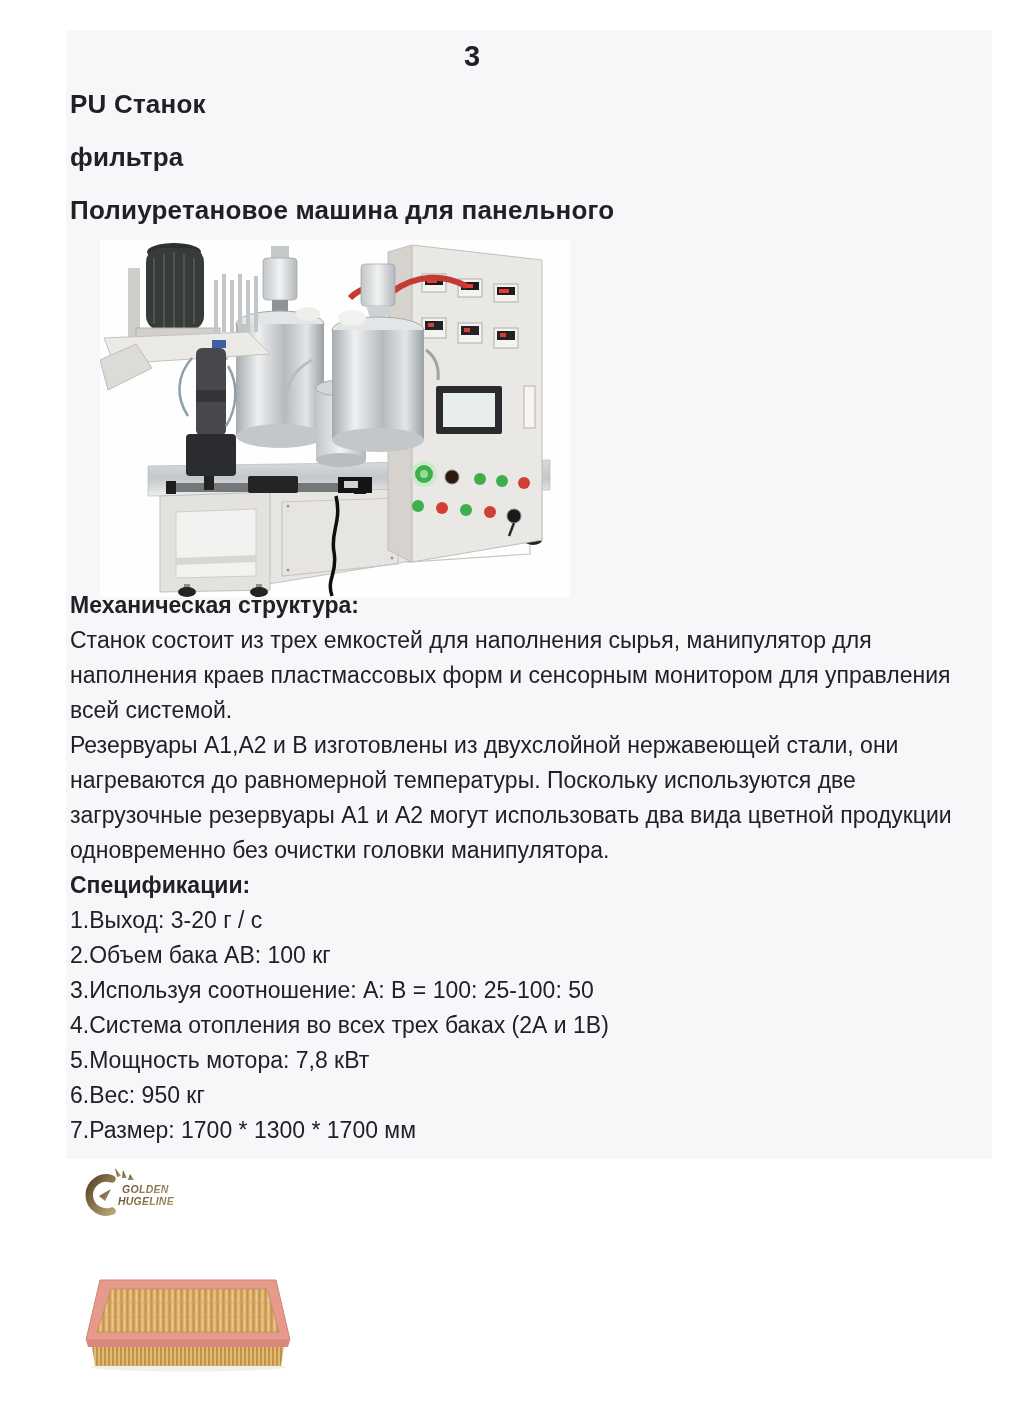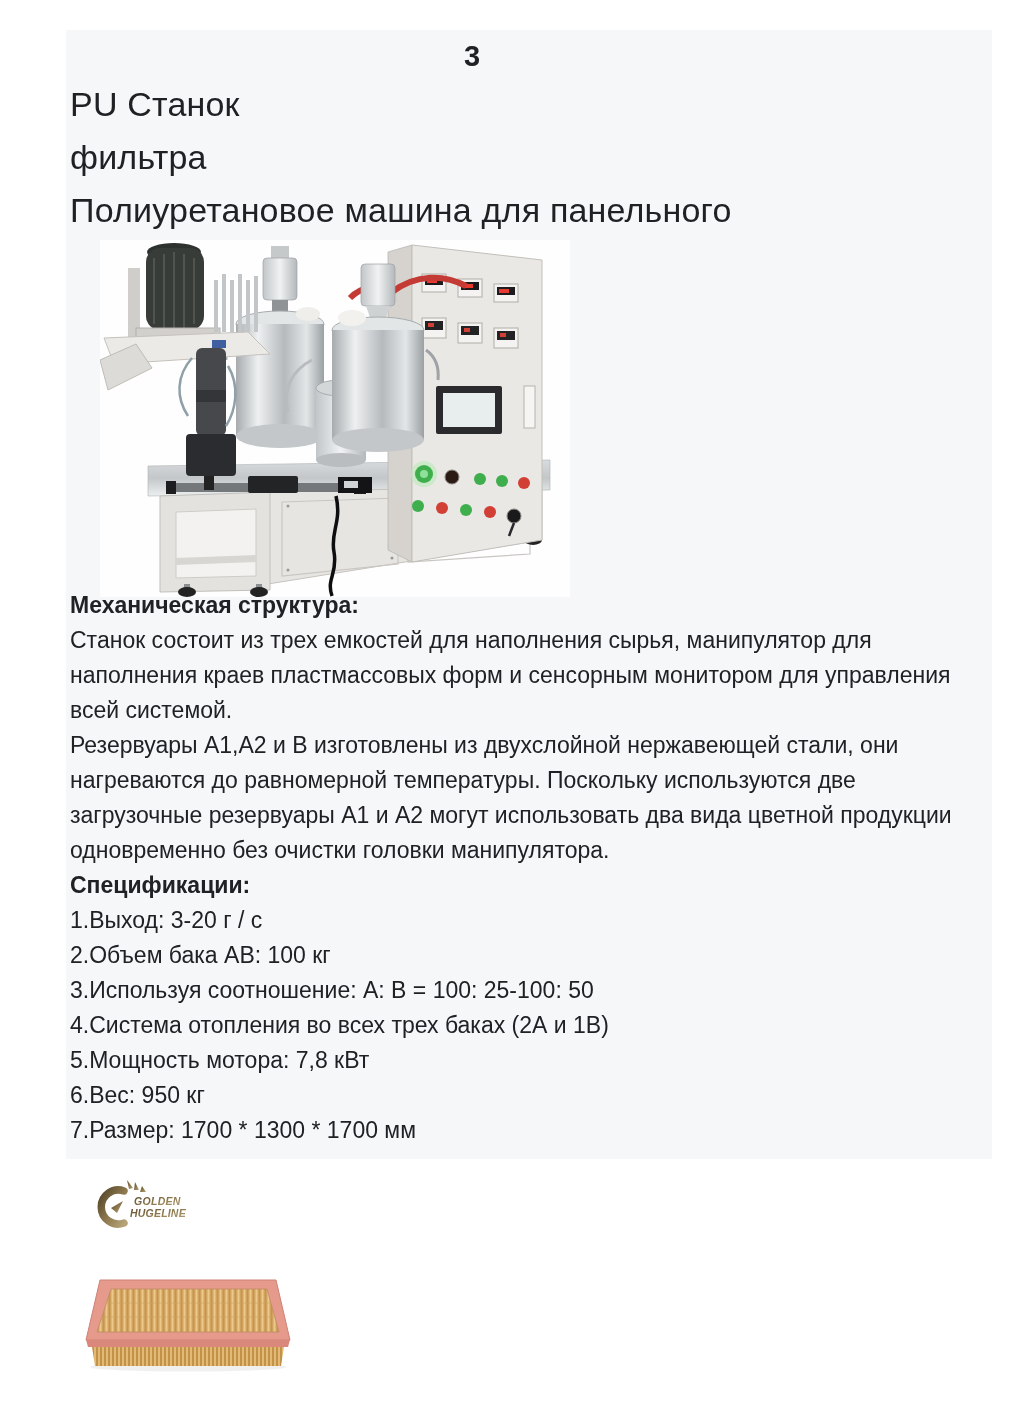--- a/index.html
+++ b/index.html
@@ -12,31 +12,31 @@
   .content{
     position:absolute;left:66px;top:30px;width:926px;height:1129px;
     background:#f6f7f9;
   }
   .page-number{
     position:absolute;left:0;top:6px;width:812px;
     text-align:center;font-size:29px;font-weight:bold;line-height:40px;
   }
   .title-block{
     position:absolute;left:4px;top:48px;
-    font-size:34px;font-weight:normal;line-height:53px;letter-spacing:.2px;
+    font-size:26px;font-weight:bold;line-height:53px;letter-spacing:.2px;
     white-space:nowrap;
   }
   .machine-fig{position:absolute;left:34px;top:210px;width:470px;height:357px;margin:0;}
   .body-text{
     position:absolute;left:4px;top:558px;width:950px;
     font-size:23px;line-height:35px;
   }
   .body-text .line{height:35px;white-space:nowrap;}
   .bold{font-weight:bold;}
-  .logo-fig{position:absolute;left:76px;top:1166px;margin:12px;text-align:center;}
+  .logo-fig{position:absolute;left:76px;top:1166px;margin:0;text-align:center;}
   .filter-fig{position:absolute;left:84px;top:1276px;margin:0;}
 </style>
 </head>
 <body>
 
 <div class="page">
 
   <div class="content">
 
     <div class="page-number">3</div>

